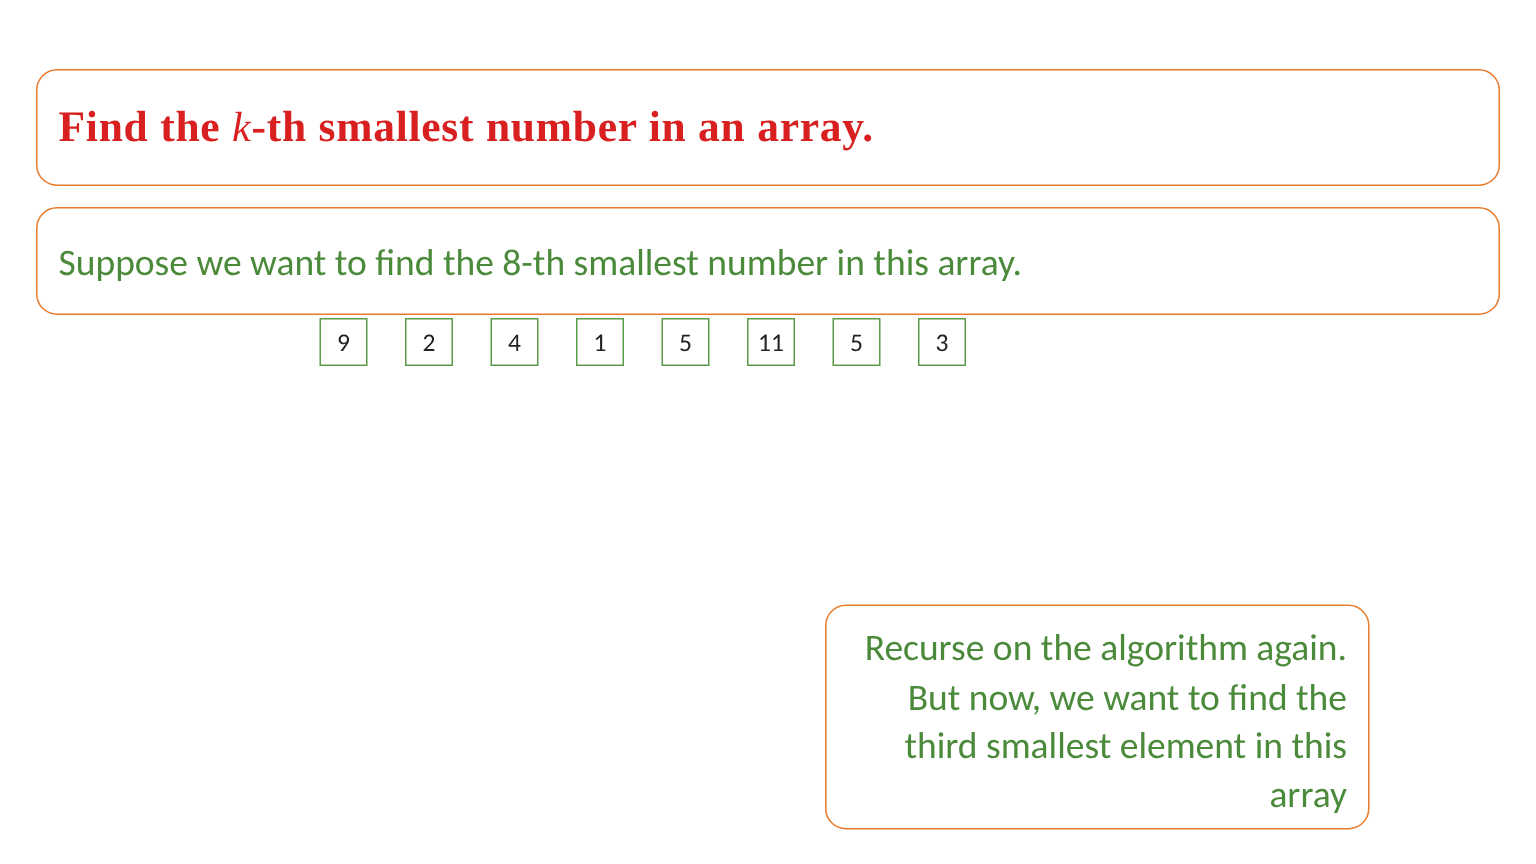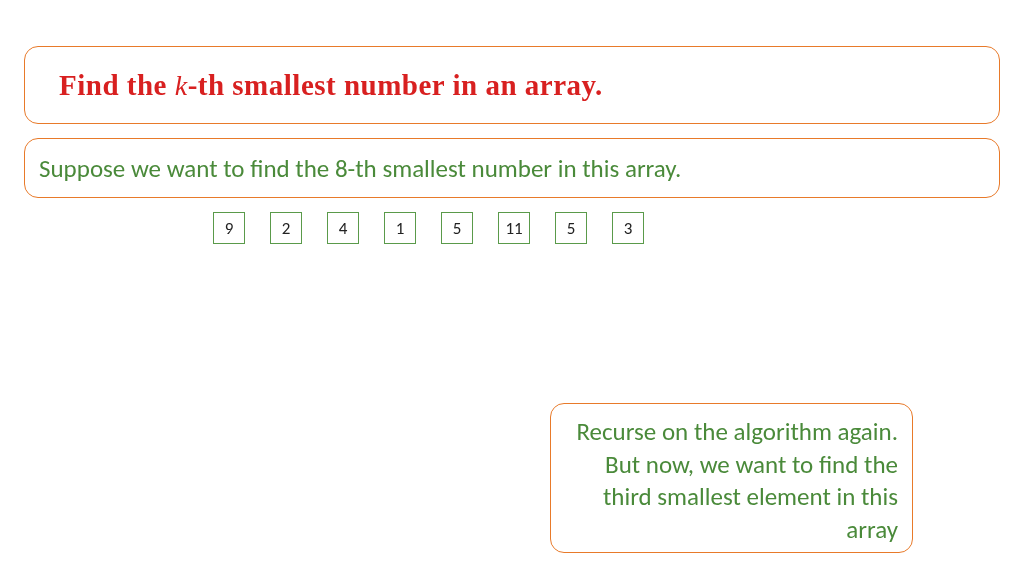--- a/index.html
+++ b/index.html
@@ -16,21 +16,21 @@
       overflow: hidden;
     }
     .title-box {
       position: absolute;
       left: 24px;
       top: 46px;
       width: 976px;
       height: 78px;
       border: 1.5px solid #e87a2a;
       border-radius: 14px;
-      padding: 14px 34px;
+      padding: 14px 14px;
       display: flex;
       align-items: center;
     }
     .title-text {
       font-family: 'Comic Sans MS', 'Bradley Hand', cursive;
       font-weight: bold;
       font-size: 29px;
       color: #d82020;
       letter-spacing: 0.5px;
     }
@@ -38,21 +38,21 @@
       font-style: italic;
       font-family: 'Times New Roman', serif;
       font-weight: normal;
       font-size: 28px;
     }
     .subtitle-box {
       position: absolute;
       left: 24px;
       top: 138px;
       width: 976px;
-      height: 60px;
+      height: 72px;
       border: 1.5px solid #e87a2a;
       border-radius: 14px;
       padding: 10px 14px;
       display: flex;
       align-items: center;
     }
     .subtitle-text {
       font-size: 25px;
       color: #4a8a3a;
     }

